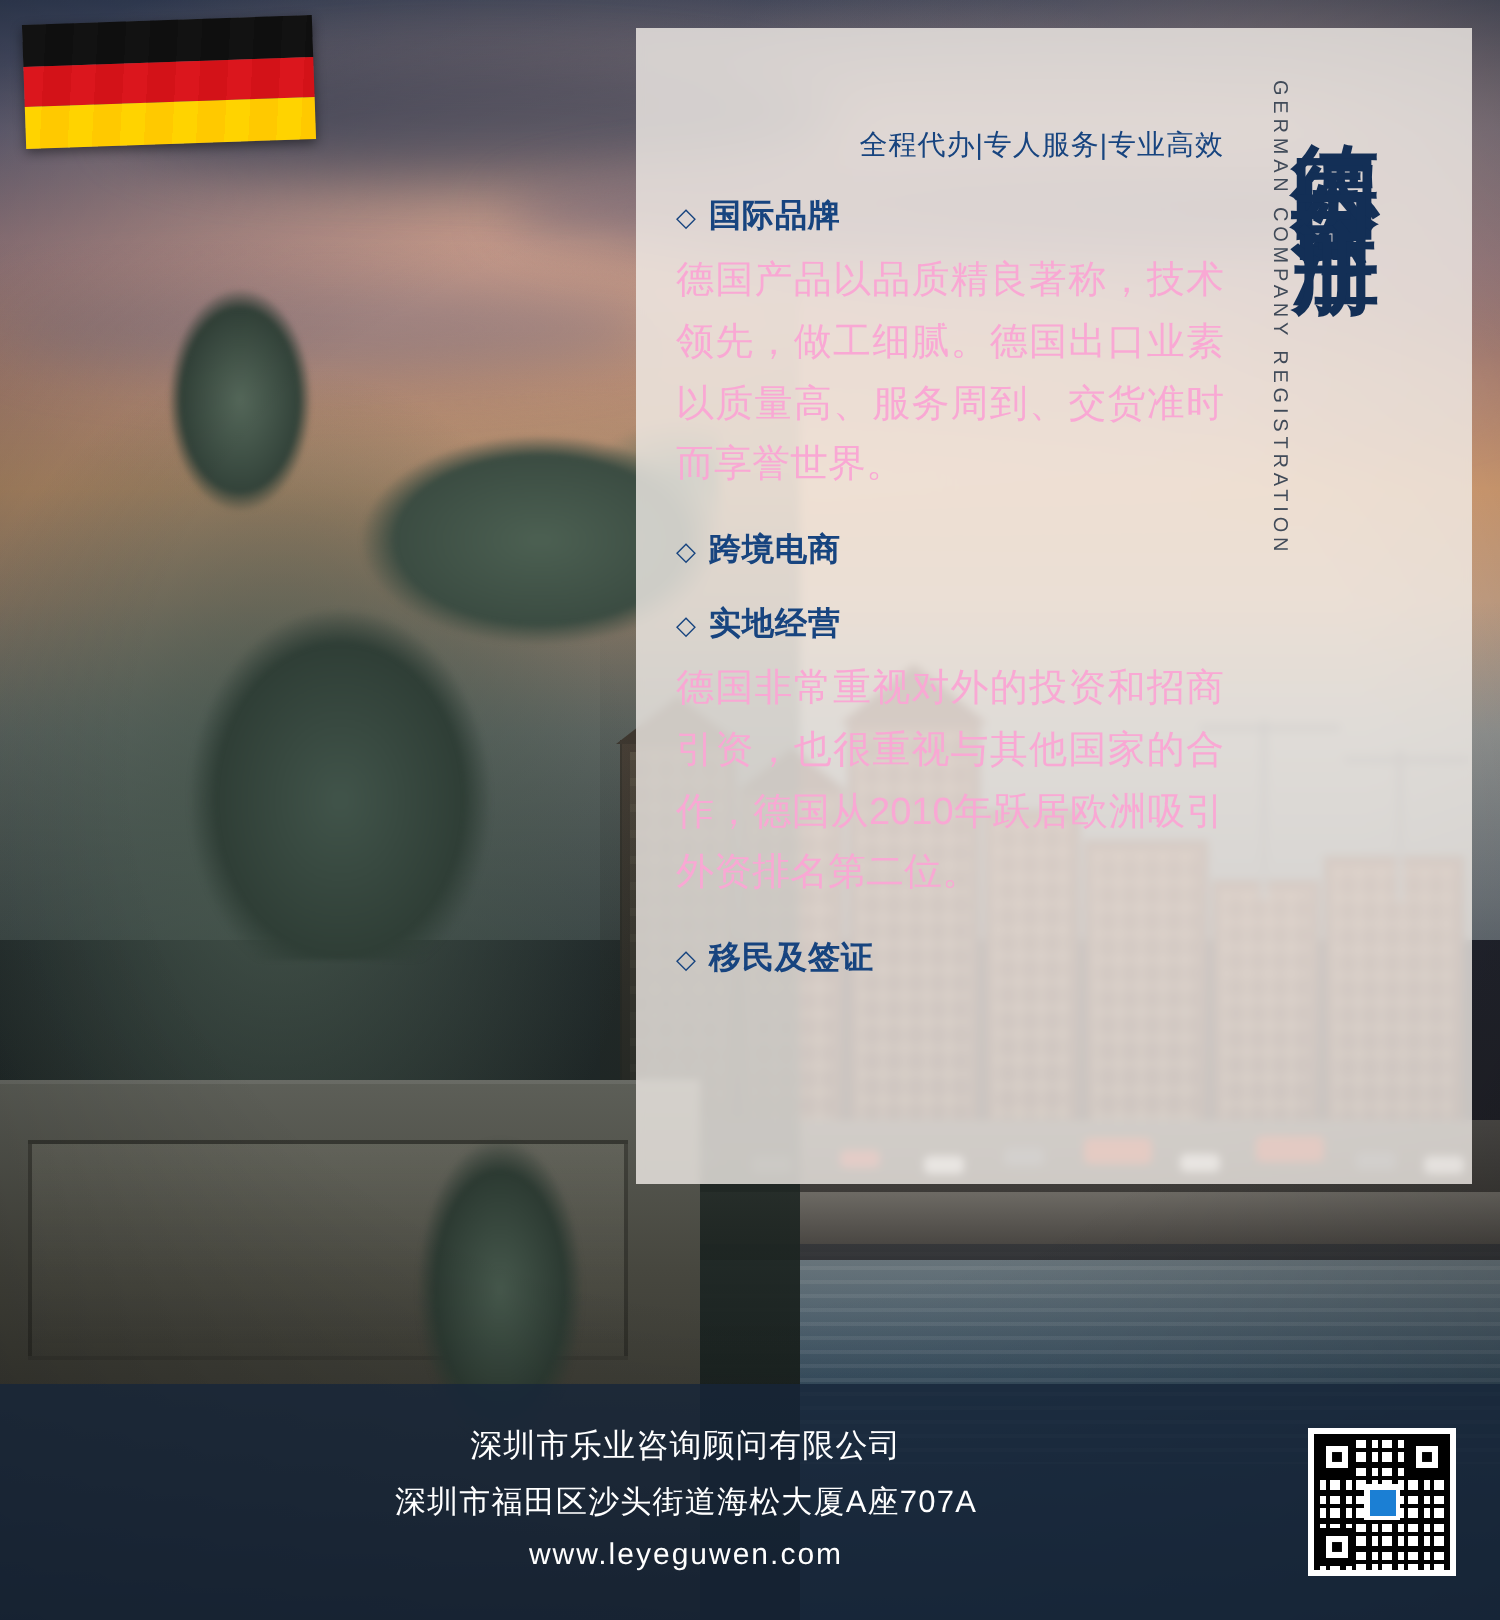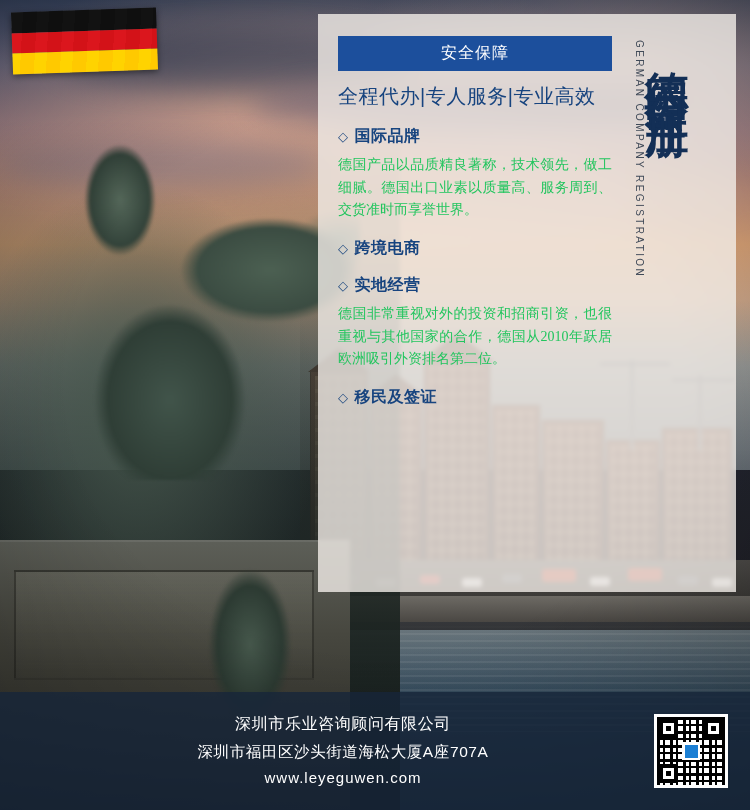--- a/index.html
+++ b/index.html
@@ -174,43 +174,42 @@
     flex: 1 1 auto;
     background: #1c4f9c;
     color: #ffffff;
     font-size: 16px;
     letter-spacing: 1px;
     text-align: center;
     padding: 7px 4px;
     white-space: nowrap;
   }
   .subline {
-    margin-top: 12px;
-    text-align: left;
+    margin-top: 28px;
+    text-align: right;
     color: #17447f;
-    font-size: 20px;
+    font-size: 14px;
     letter-spacing: .5px;
   }
 
   .section { margin-top: 16px; }
   .sec-head {
     color: #17447f;
     font-size: 16px;
     font-weight: bold;
     letter-spacing: .5px;
     display: flex; align-items: center; gap: 6px;
   }
   .diamond { color: #17447f; font-size: 13px; }
   .sec-body {
     margin-top: 7px;
-    color: #22c55e;
-    font-size: 14px;
+    color: #f9a8d4;
+    font-size: 19px;
     line-height: 1.62;
     text-align: justify;
-    font-family: Liberation Serif, serif;
   }
 
   
   .vtitle {
     position: absolute; right: 14px; top: 22px;
     width: 92px; height: 530px;
     display: flex; flex-direction: row; justify-content: flex-start; align-items: flex-start;
   }
   .vtitle .zh {
     writing-mode: vertical-rl;
@@ -342,21 +341,20 @@
     <div class="stripe s-red"></div>
     <div class="stripe s-gold"></div>
     <div class="wave"></div>
   </div>
 
   <div class="card">
 
     <div class="card-inner">
 
       <div class="tags">
-        <div class="tag">安全保障</div>
       </div>
 
       <div class="subline">全程代办|专人服务|专业高效</div>
 
       <div class="section">
         <div class="sec-head">
           <span class="diamond">◇</span>
           <span>国际品牌</span>
         </div>
         <div class="sec-body">德国产品以品质精良著称，技术领先，做工细腻。德国出口业素以质量高、服务周到、交货准时而享誉世界。</div>

